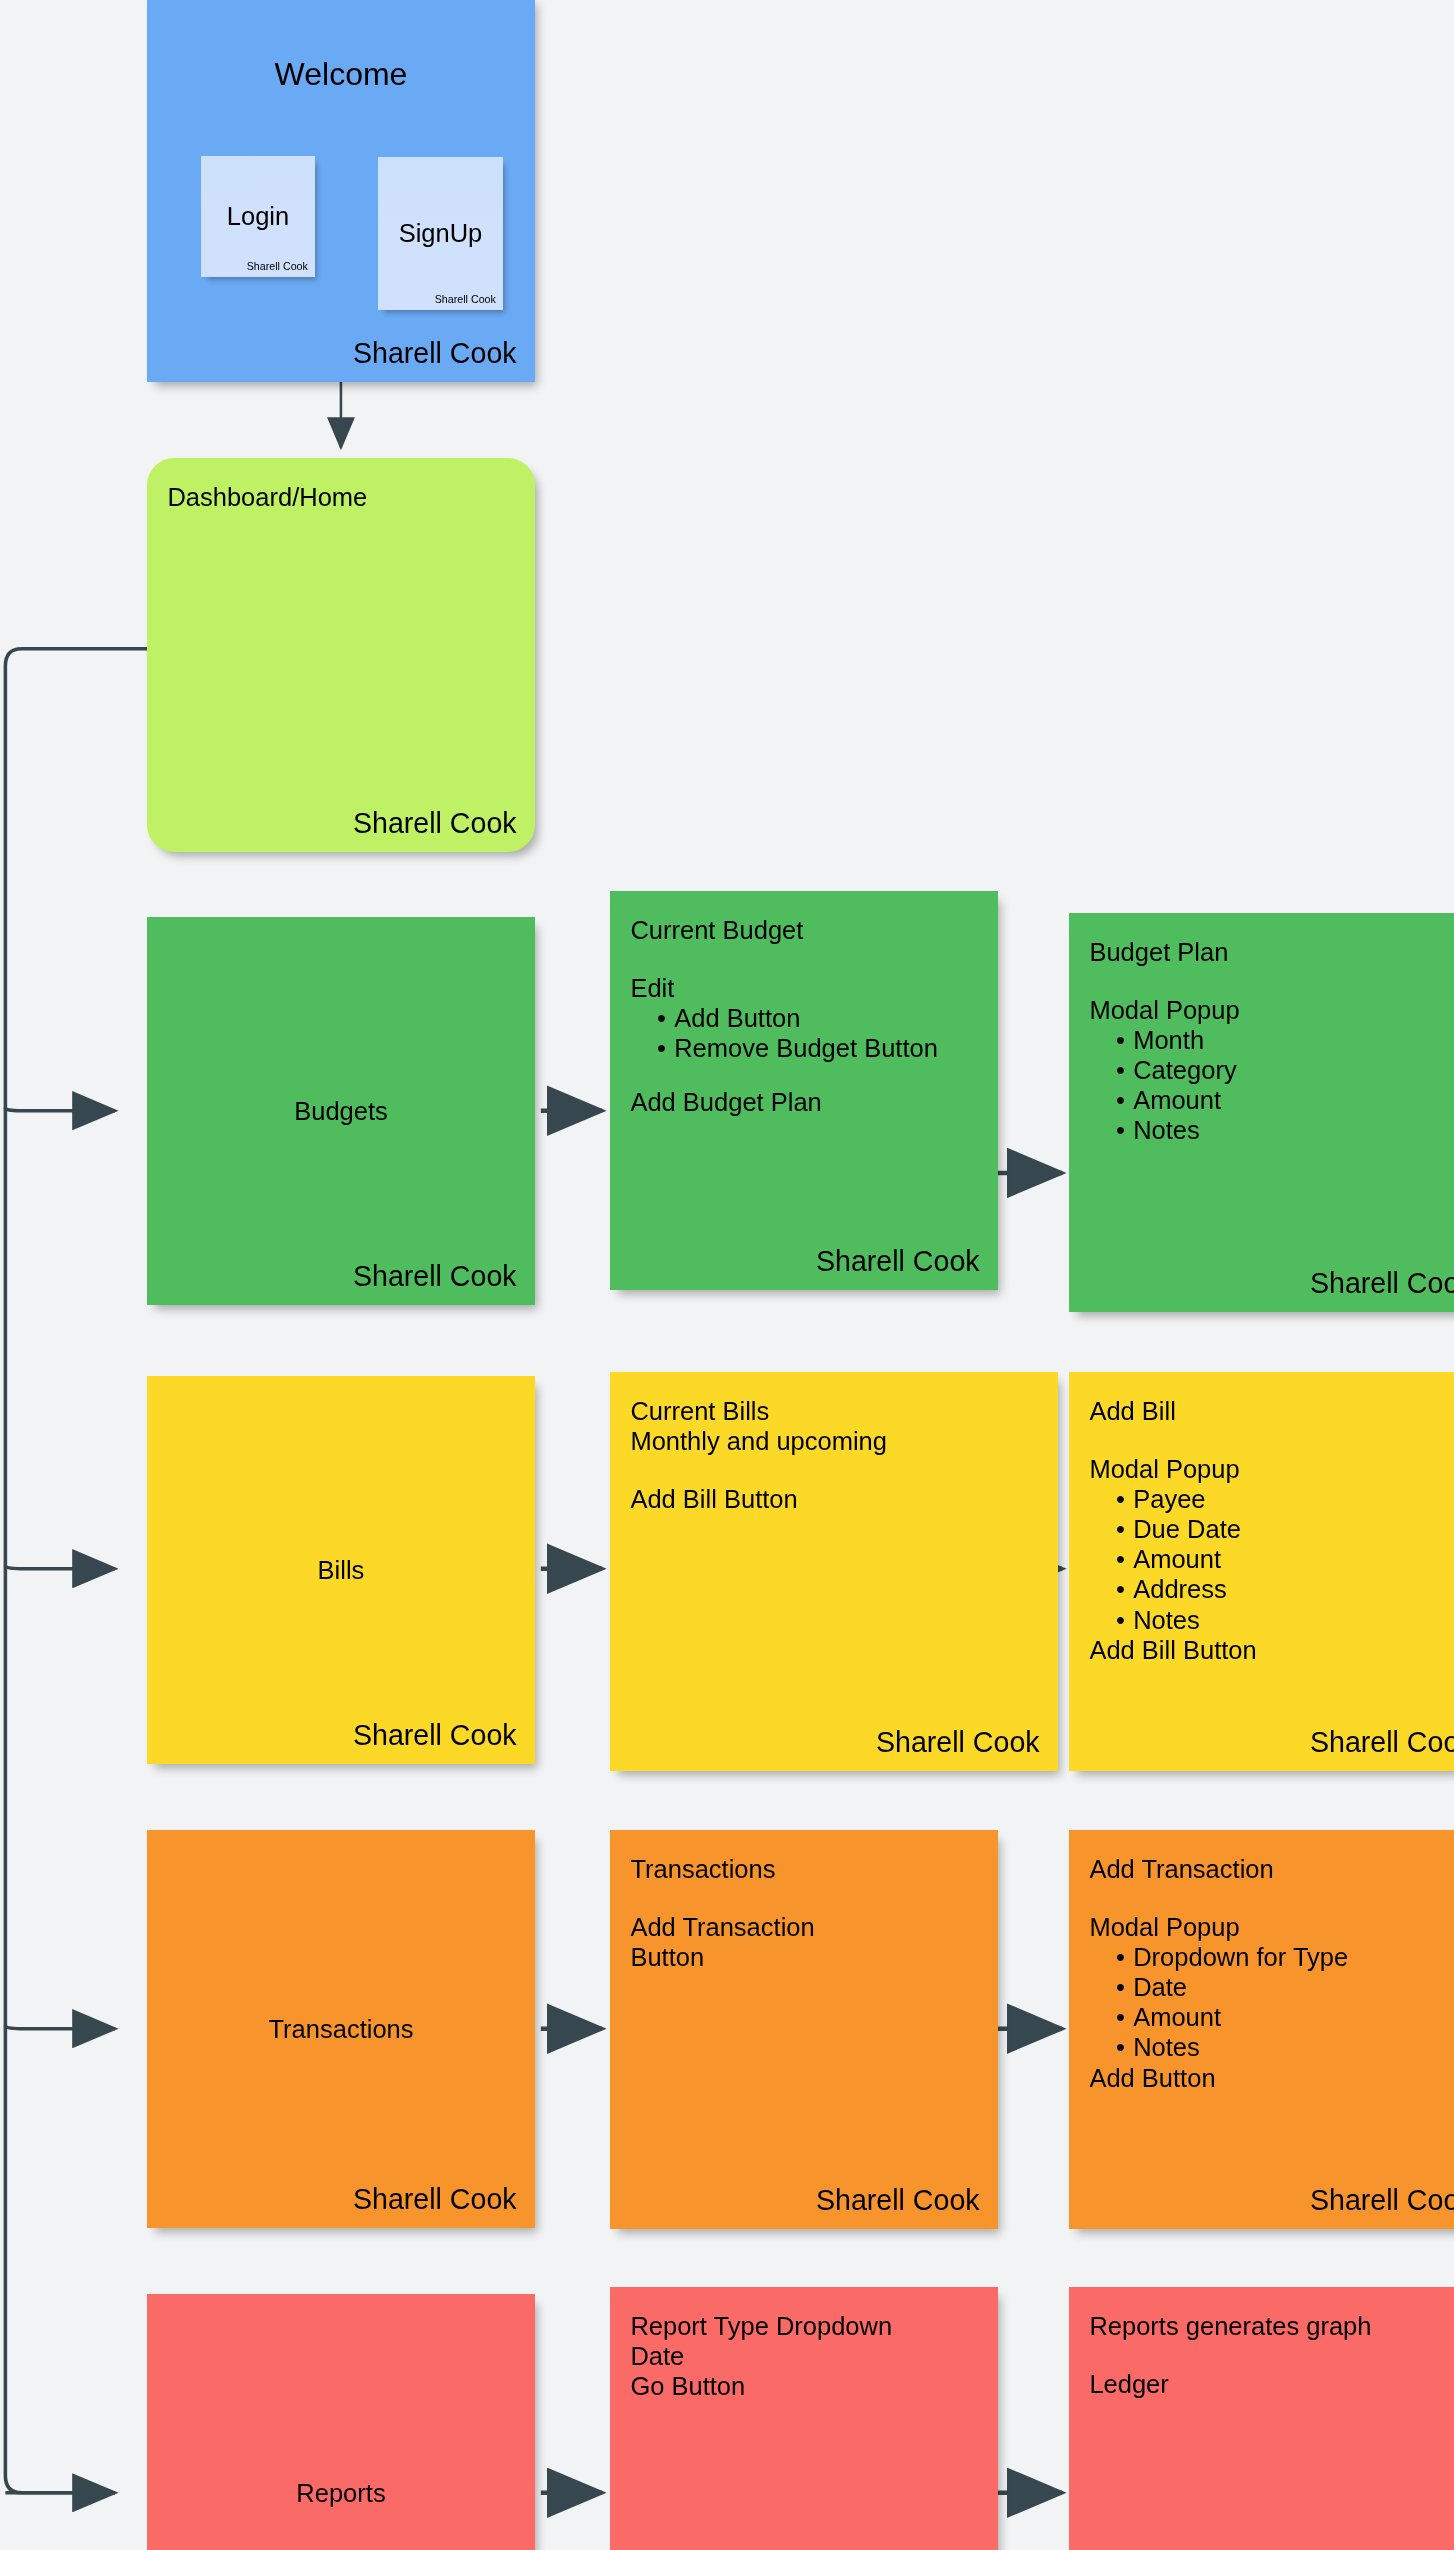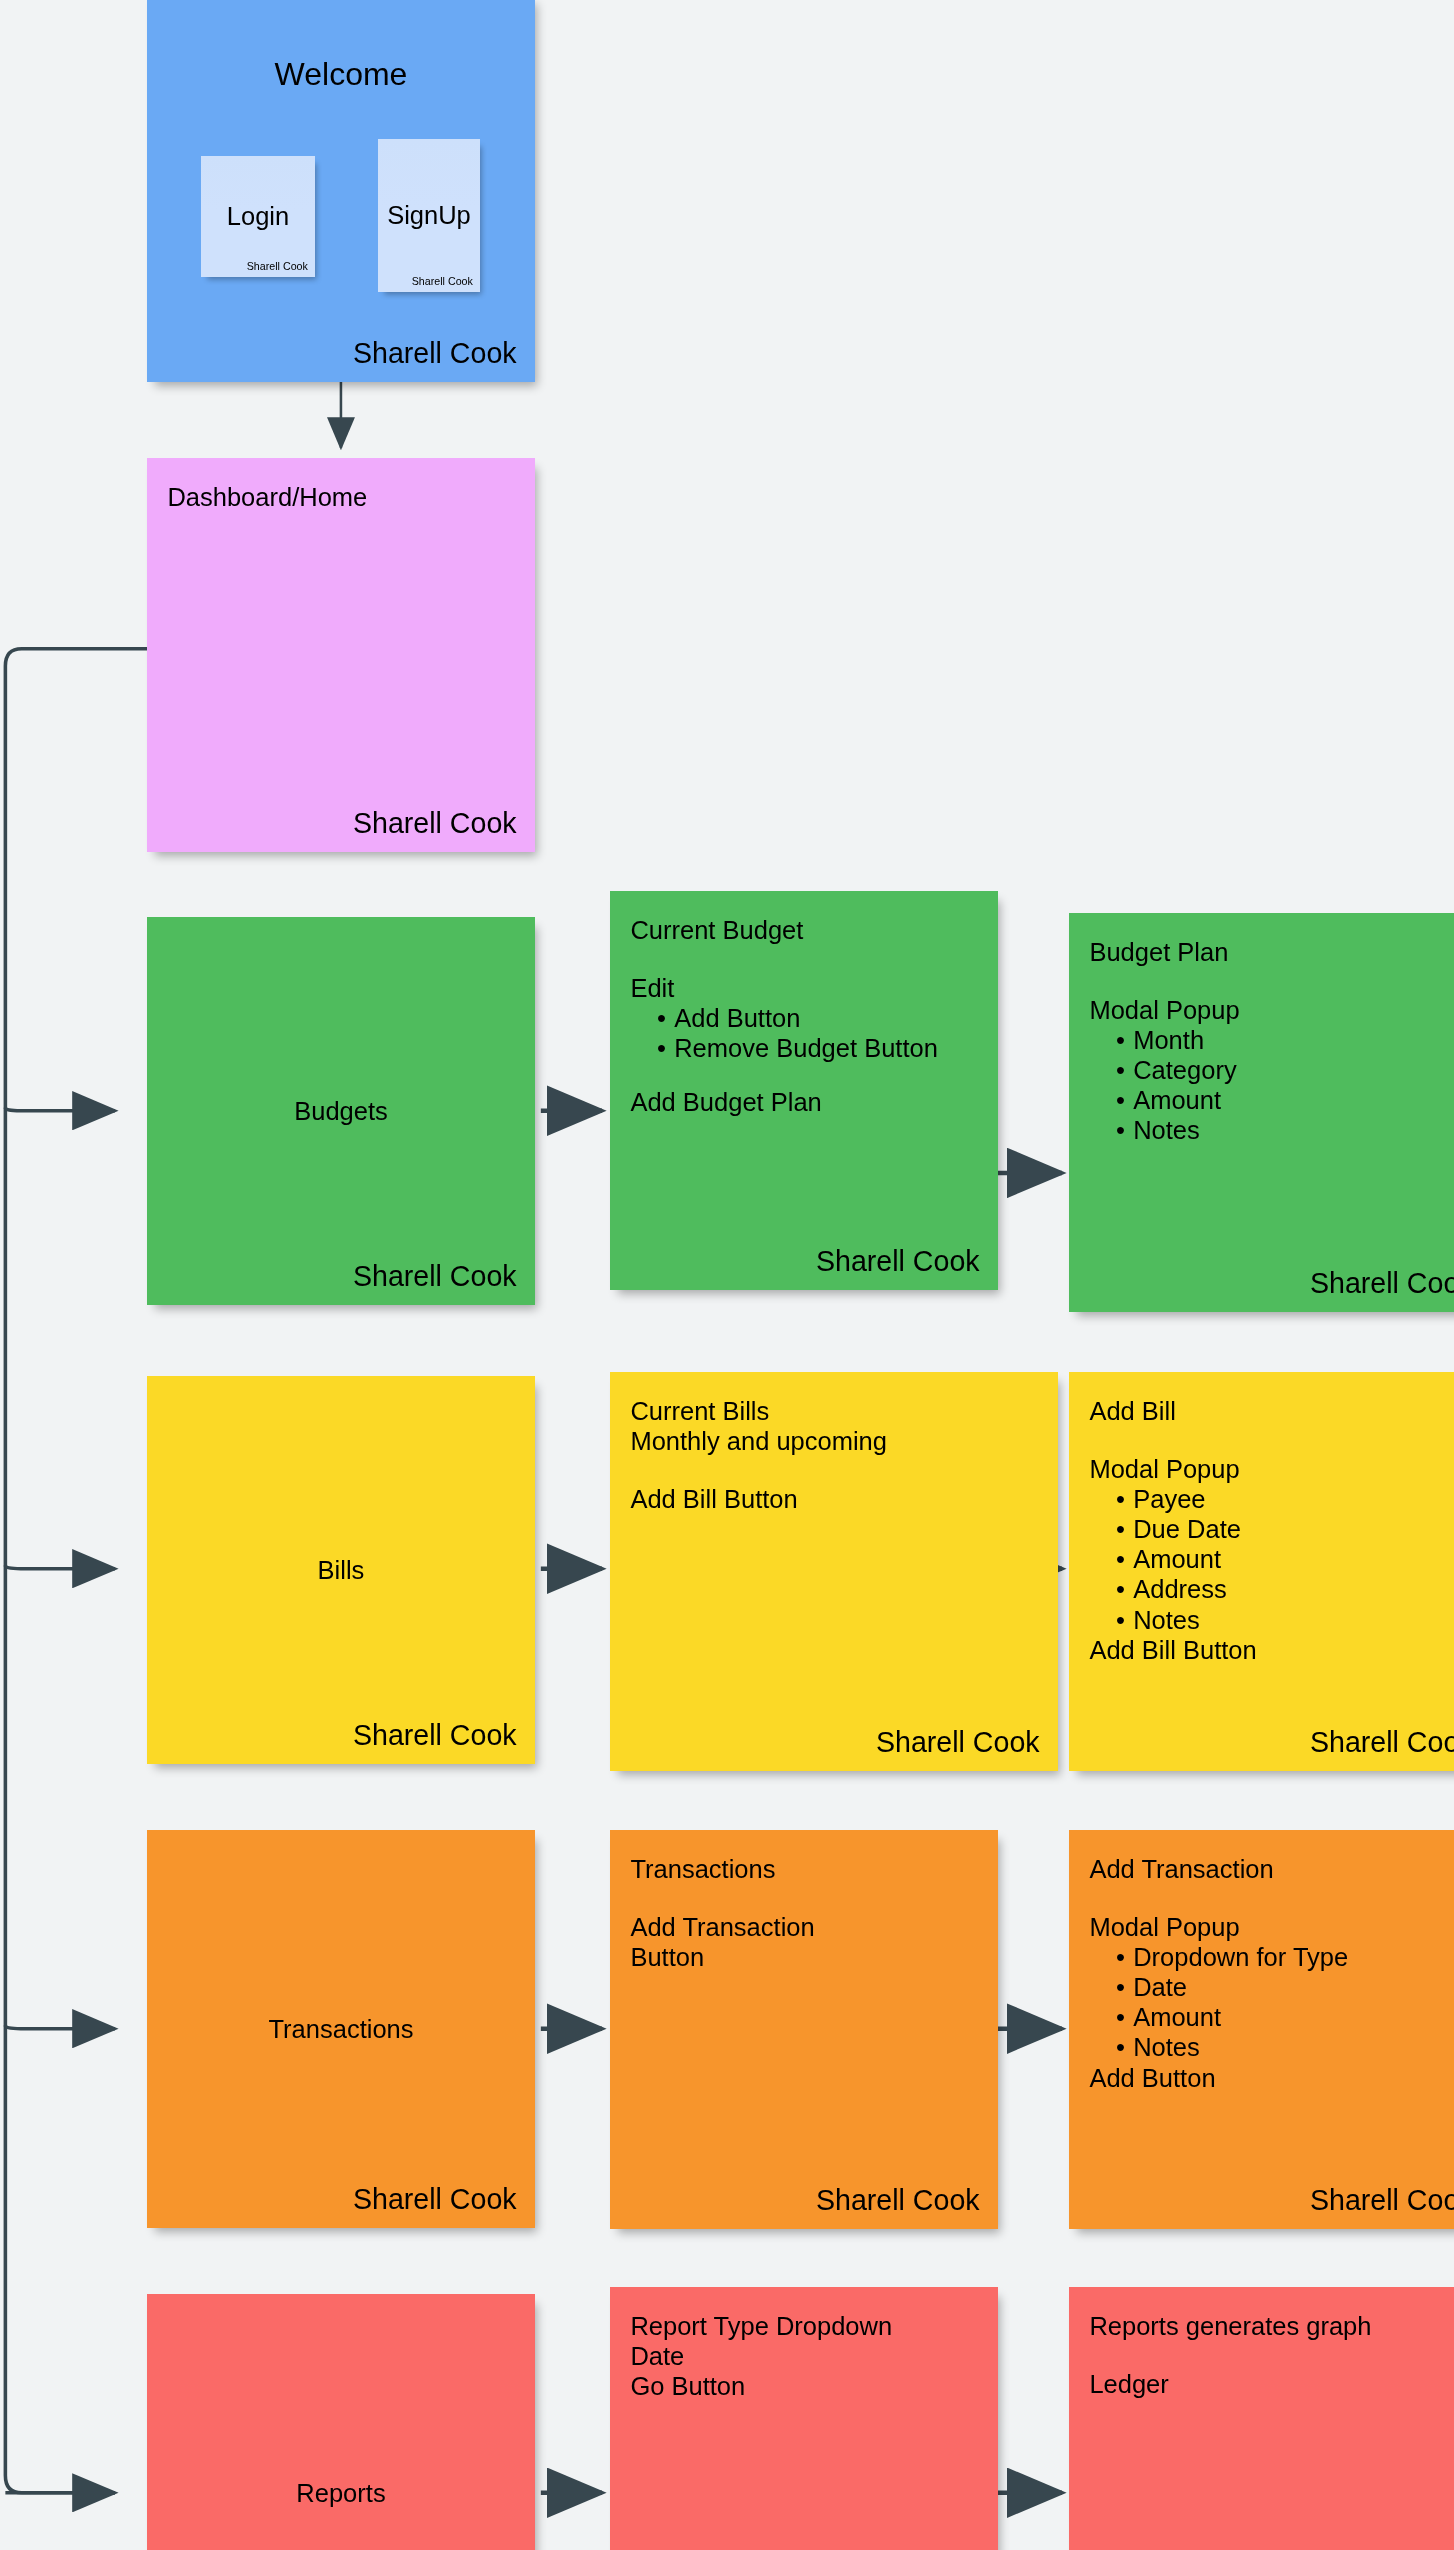--- a/index.html
+++ b/index.html
@@ -166,29 +166,29 @@
   </svg>
 
   <div class="card welcome-card" style="left:147px; top:-6.1px; width:388px; height:388px;">
     <div class="welcome-title">Welcome</div>
 
     <div class="mini-card" style="left:54px; top:162px; width:114px; height:121px;">
       <div class="mini-label">Login</div>
       <div class="mini-signature">Sharell Cook</div>
     </div>
 
-    <div class="mini-card" style="left:231px; top:145px; width:102px; height:153px;">
+    <div class="mini-card" style="left:231px; top:163px; width:125px; height:153px;">
       <div class="mini-label">SignUp</div>
       <div class="mini-signature">Sharell Cook</div>
     </div>
 
     <div class="signature">Sharell Cook</div>
   </div>
 
-  <div class="card" style="left:147px; top:458px; width:388px; height:394px; background:#f0abfc;">
+  <div class="card" style="left:147px; top:458px; width:388px; height:394px; background:#bef264;border-radius:27px;">
     <div class="card-title">Dashboard/Home</div>
     <div class="signature">Sharell Cook</div>
   </div>
 
   <div class="card centered" style="left:147px; top:917px; width:388px; height:388px; background:#4fbc5d;">
     <div class="hub-label">Budgets</div>
     <div class="signature">Sharell Cook</div>
   </div>
 
   <div class="card" style="left:610px; top:891px; width:388px; height:399px; background:#4fbc5d;">

